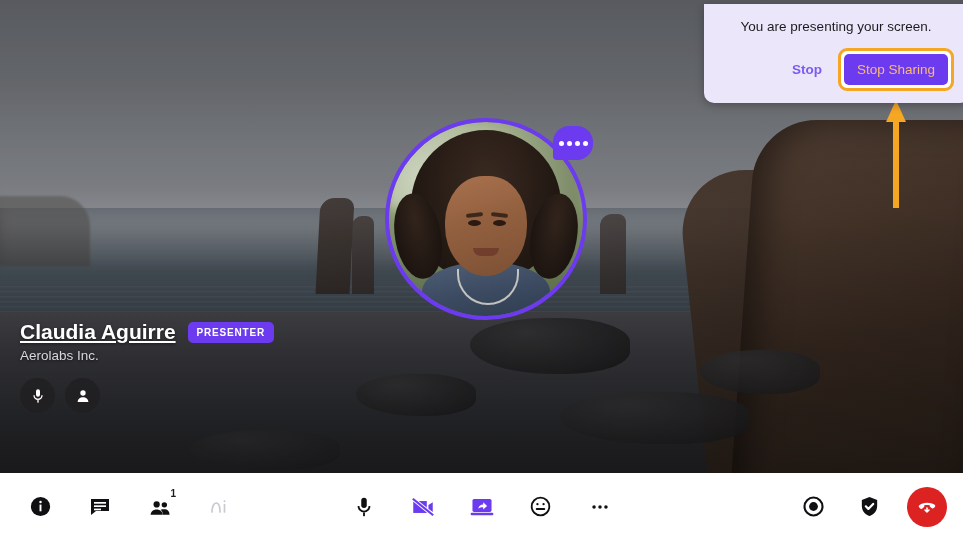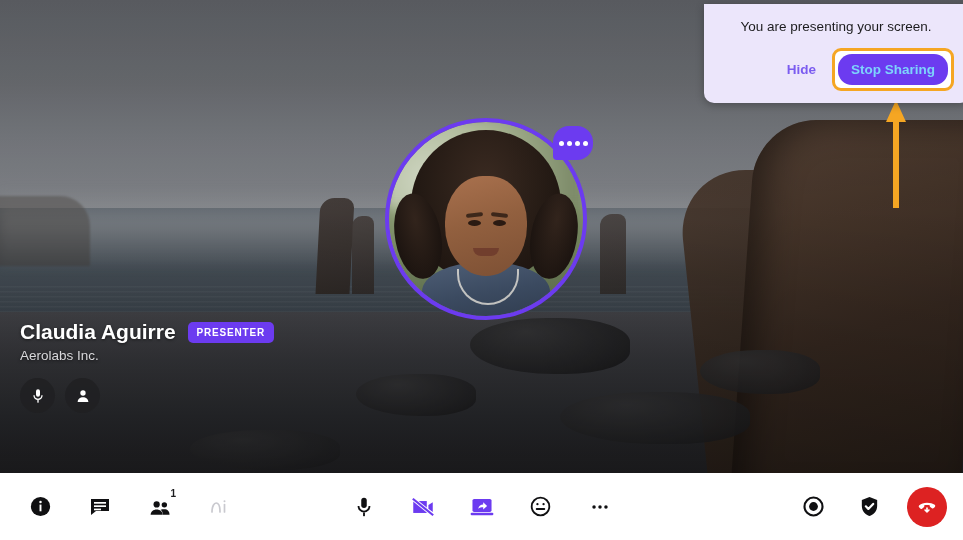--- a/index.html
+++ b/index.html
@@ -135,25 +135,25 @@
     padding: 4px 6px;
   }
   .stop-wrap {
     border: 3px solid #F5A623;
     border-radius: 9px;
     padding: 3px;
     background: #ffffff;
   }
   .stop-btn {
     background: #6c3bf0;
-    color: #7dd3fc;
+    color: #fdba74;
     font-size: 13.5px;
-    font-weight: 700;
+    font-weight: 400;
     border: none;
-    border-radius: 14px;
+    border-radius: 5px;
     padding: 8px 13px;
     cursor: pointer;
     font-family: "Liberation Sans", sans-serif;
     white-space: nowrap;
   }
 
   
   .annot-arrow {
     position: absolute;
     left: 886px; top: 100px;
@@ -287,20 +287,21 @@
   .name-row {
     display: flex;
     align-items: center;
     gap: 12px;
   }
   .name-text {
     color: #ffffff;
     font-size: 21px;
     font-weight: 700;
     text-shadow: 0 1px 3px rgba(0,0,0,0.55);
+    text-decoration: underline;
   }
   .presenter-badge {
     background: #6c3bf0;
     color: #ffffff;
     font-size: 10px;
     font-weight: 700;
     letter-spacing: 0.8px;
     padding: 5px 9px;
     border-radius: 5px;
   }
@@ -470,21 +471,21 @@
 
   <div class="annot-arrow">
     <svg width="20" height="108" viewBox="0 0 20 108">
       <polygon points="10,0 20,22 13,22 13,108 7,108 7,22 0,22" fill="#F5A623"></polygon>
     </svg>
   </div>
 
   <div class="present-banner">
     <div class="present-text">You are presenting your screen.</div>
     <div class="present-actions">
-      <span class="hide-link">Hide</span>
+      <span class="hide-link">Stop</span>
       <span class="stop-wrap">
         <button class="stop-btn">Stop Sharing</button>
       </span>
     </div>
   </div>
 
   <div class="toolbar">
 
     <div class="tb-group tb-left">
       <div class="tb-btn">

